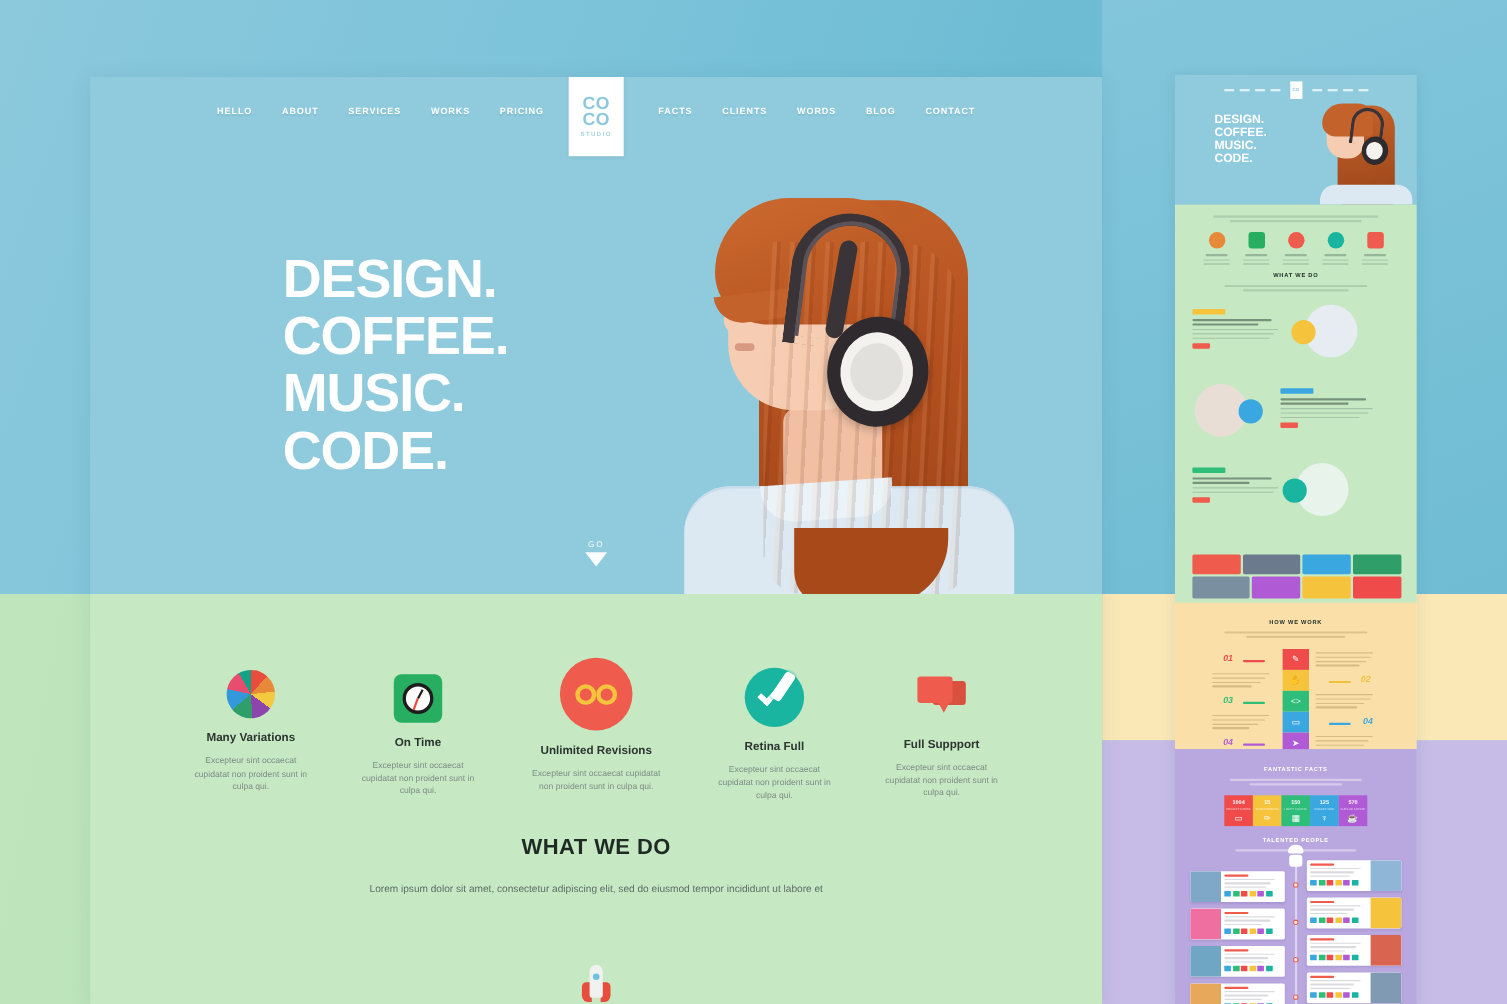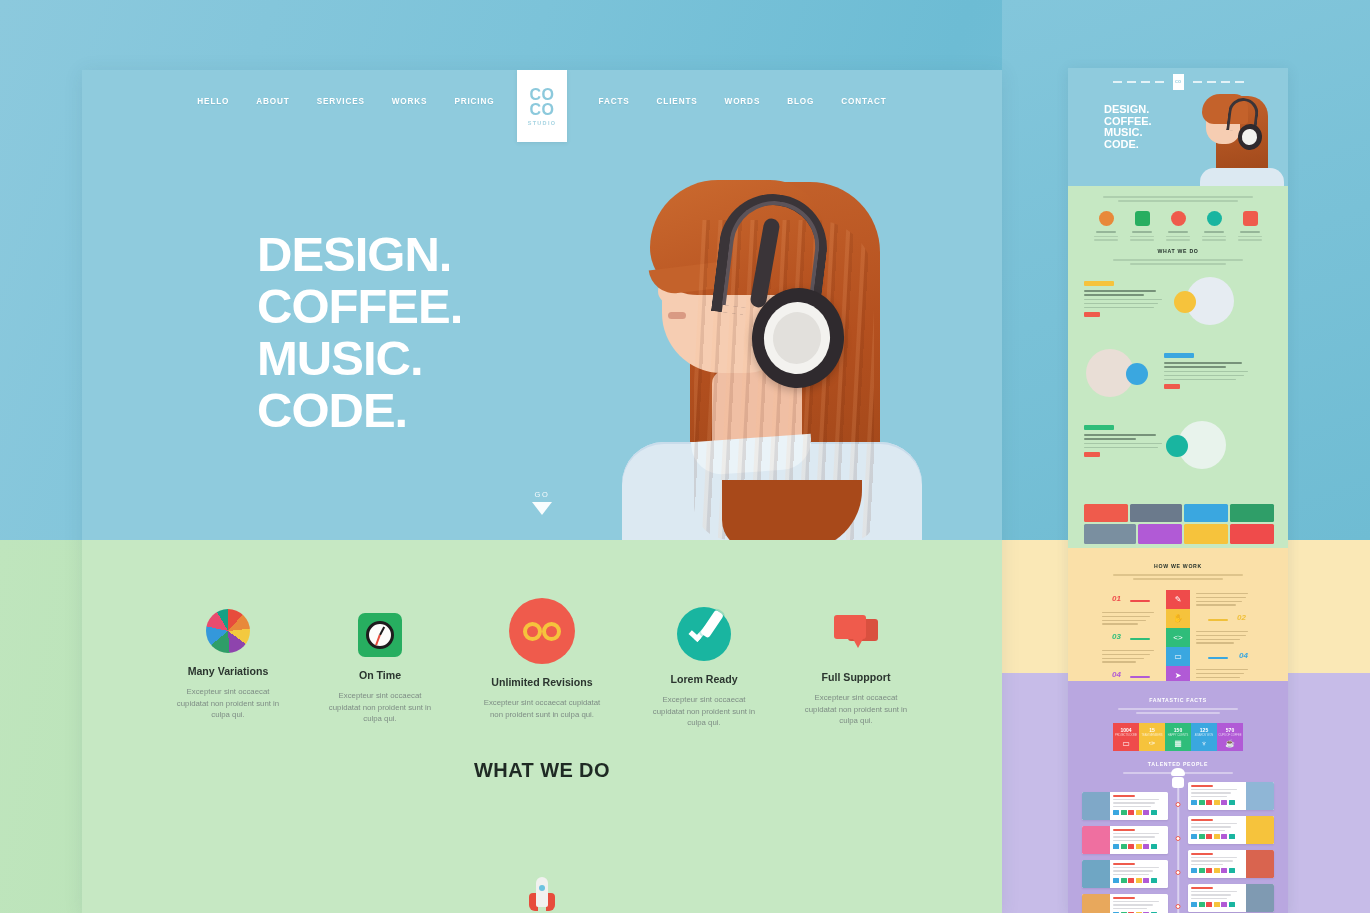--- a/index.html
+++ b/index.html
@@ -579,38 +579,39 @@
         <div class="feat-title">Unlimited Revisions</div>
         <div class="feat-text">Excepteur sint occaecat cupidatat non proident sunt in culpa qui.</div>
       </div>
       <div class="feature f4">
         <div class="feat-ico">
           <div class="ico-check">
               <div class="chk"></div>
               <div class="chk-pen"></div>
             </div>
         </div>
-        <div class="feat-title">Lorem Ready</div>
+        <div class="feat-title">Retina Full</div>
         <div class="feat-text">Excepteur sint occaecat cupidatat non proident sunt in culpa qui.</div>
       </div>
       <div class="feature f5">
         <div class="feat-ico">
           <div class="ico-bub">
               <div class="bub-b"></div>
               <div class="bub-a"></div>
               <div class="bub-tail"></div>
             </div>
         </div>
         <div class="feat-title">Full Suppport</div>
         <div class="feat-text">Excepteur sint occaecat cupidatat non proident sunt in culpa qui.</div>
       </div>
     </div>
 
     <div class="whatwedo">WHAT WE DO</div>
     <div class="whatwedo-sub">
+      <div>Lorem ipsum dolor sit amet, consectetur adipiscing elit, sed do eiusmod tempor incididunt ut labore et</div>
     </div>
 
     <div class="rocket">
       <div class="rk-fin-l"></div>
         <div class="rk-fin-r"></div>
       <div class="rk-body"></div>
         <div class="rk-win"></div>
     </div>
   </div>
 </div>

